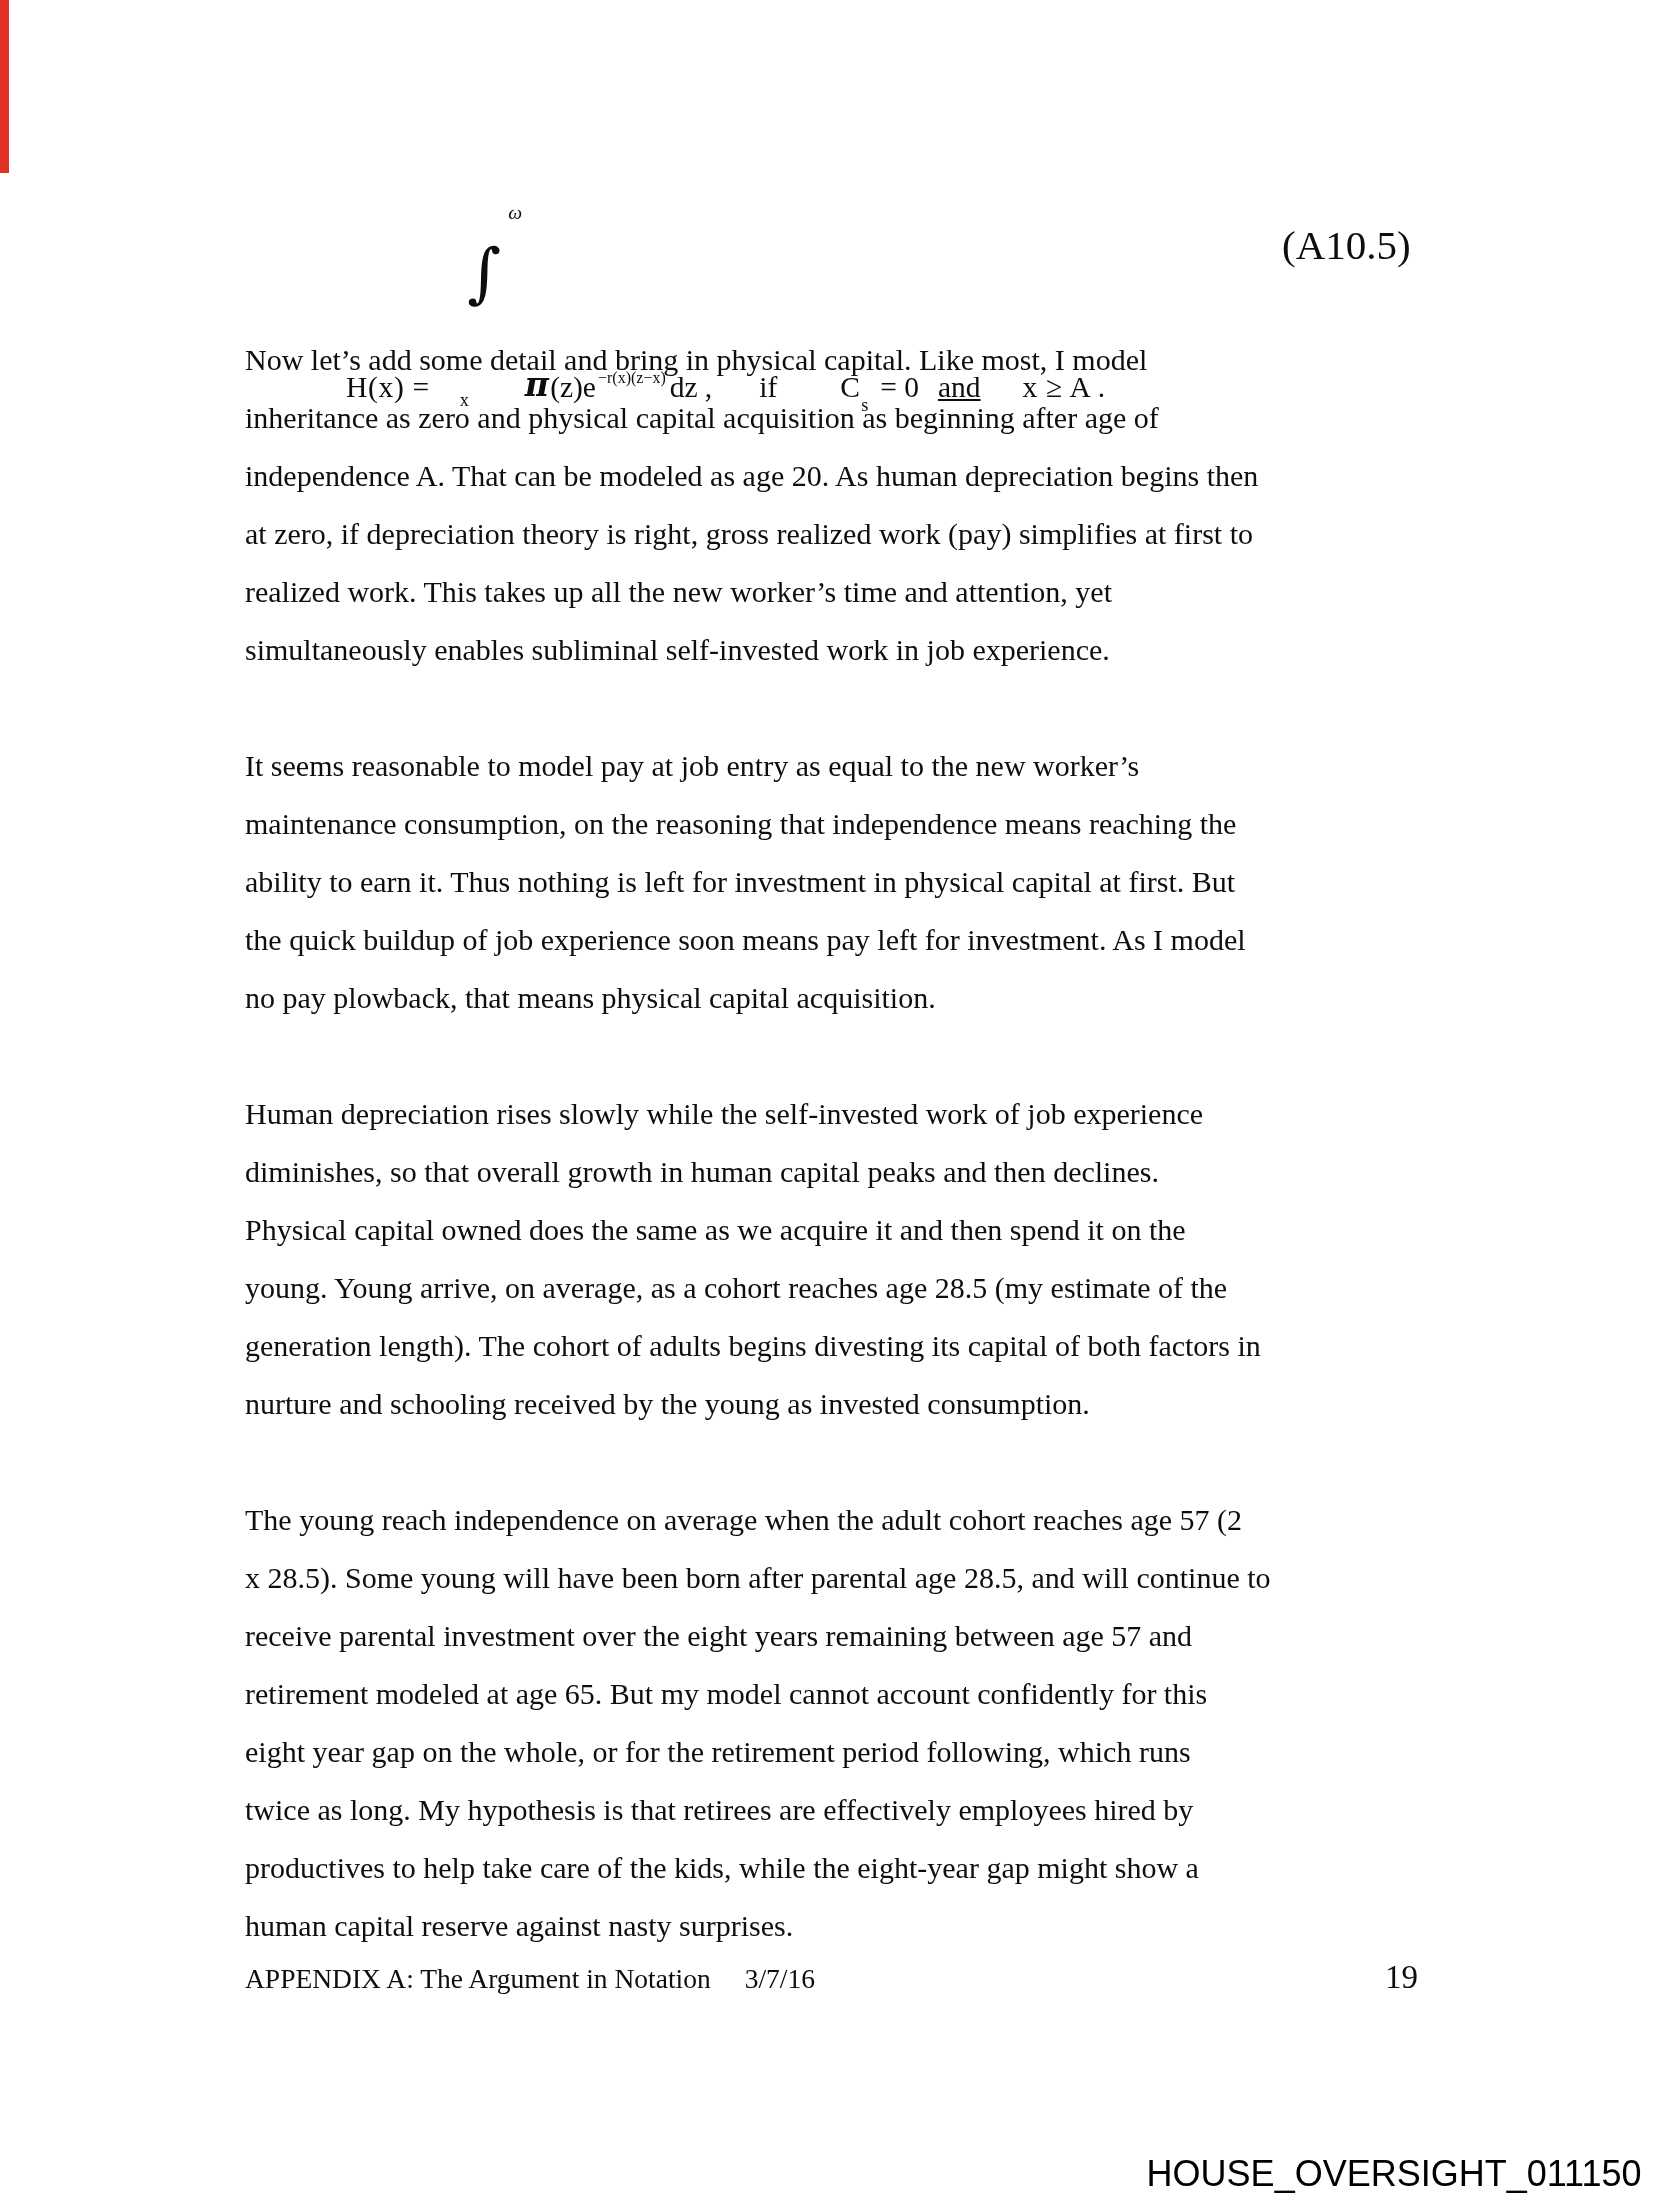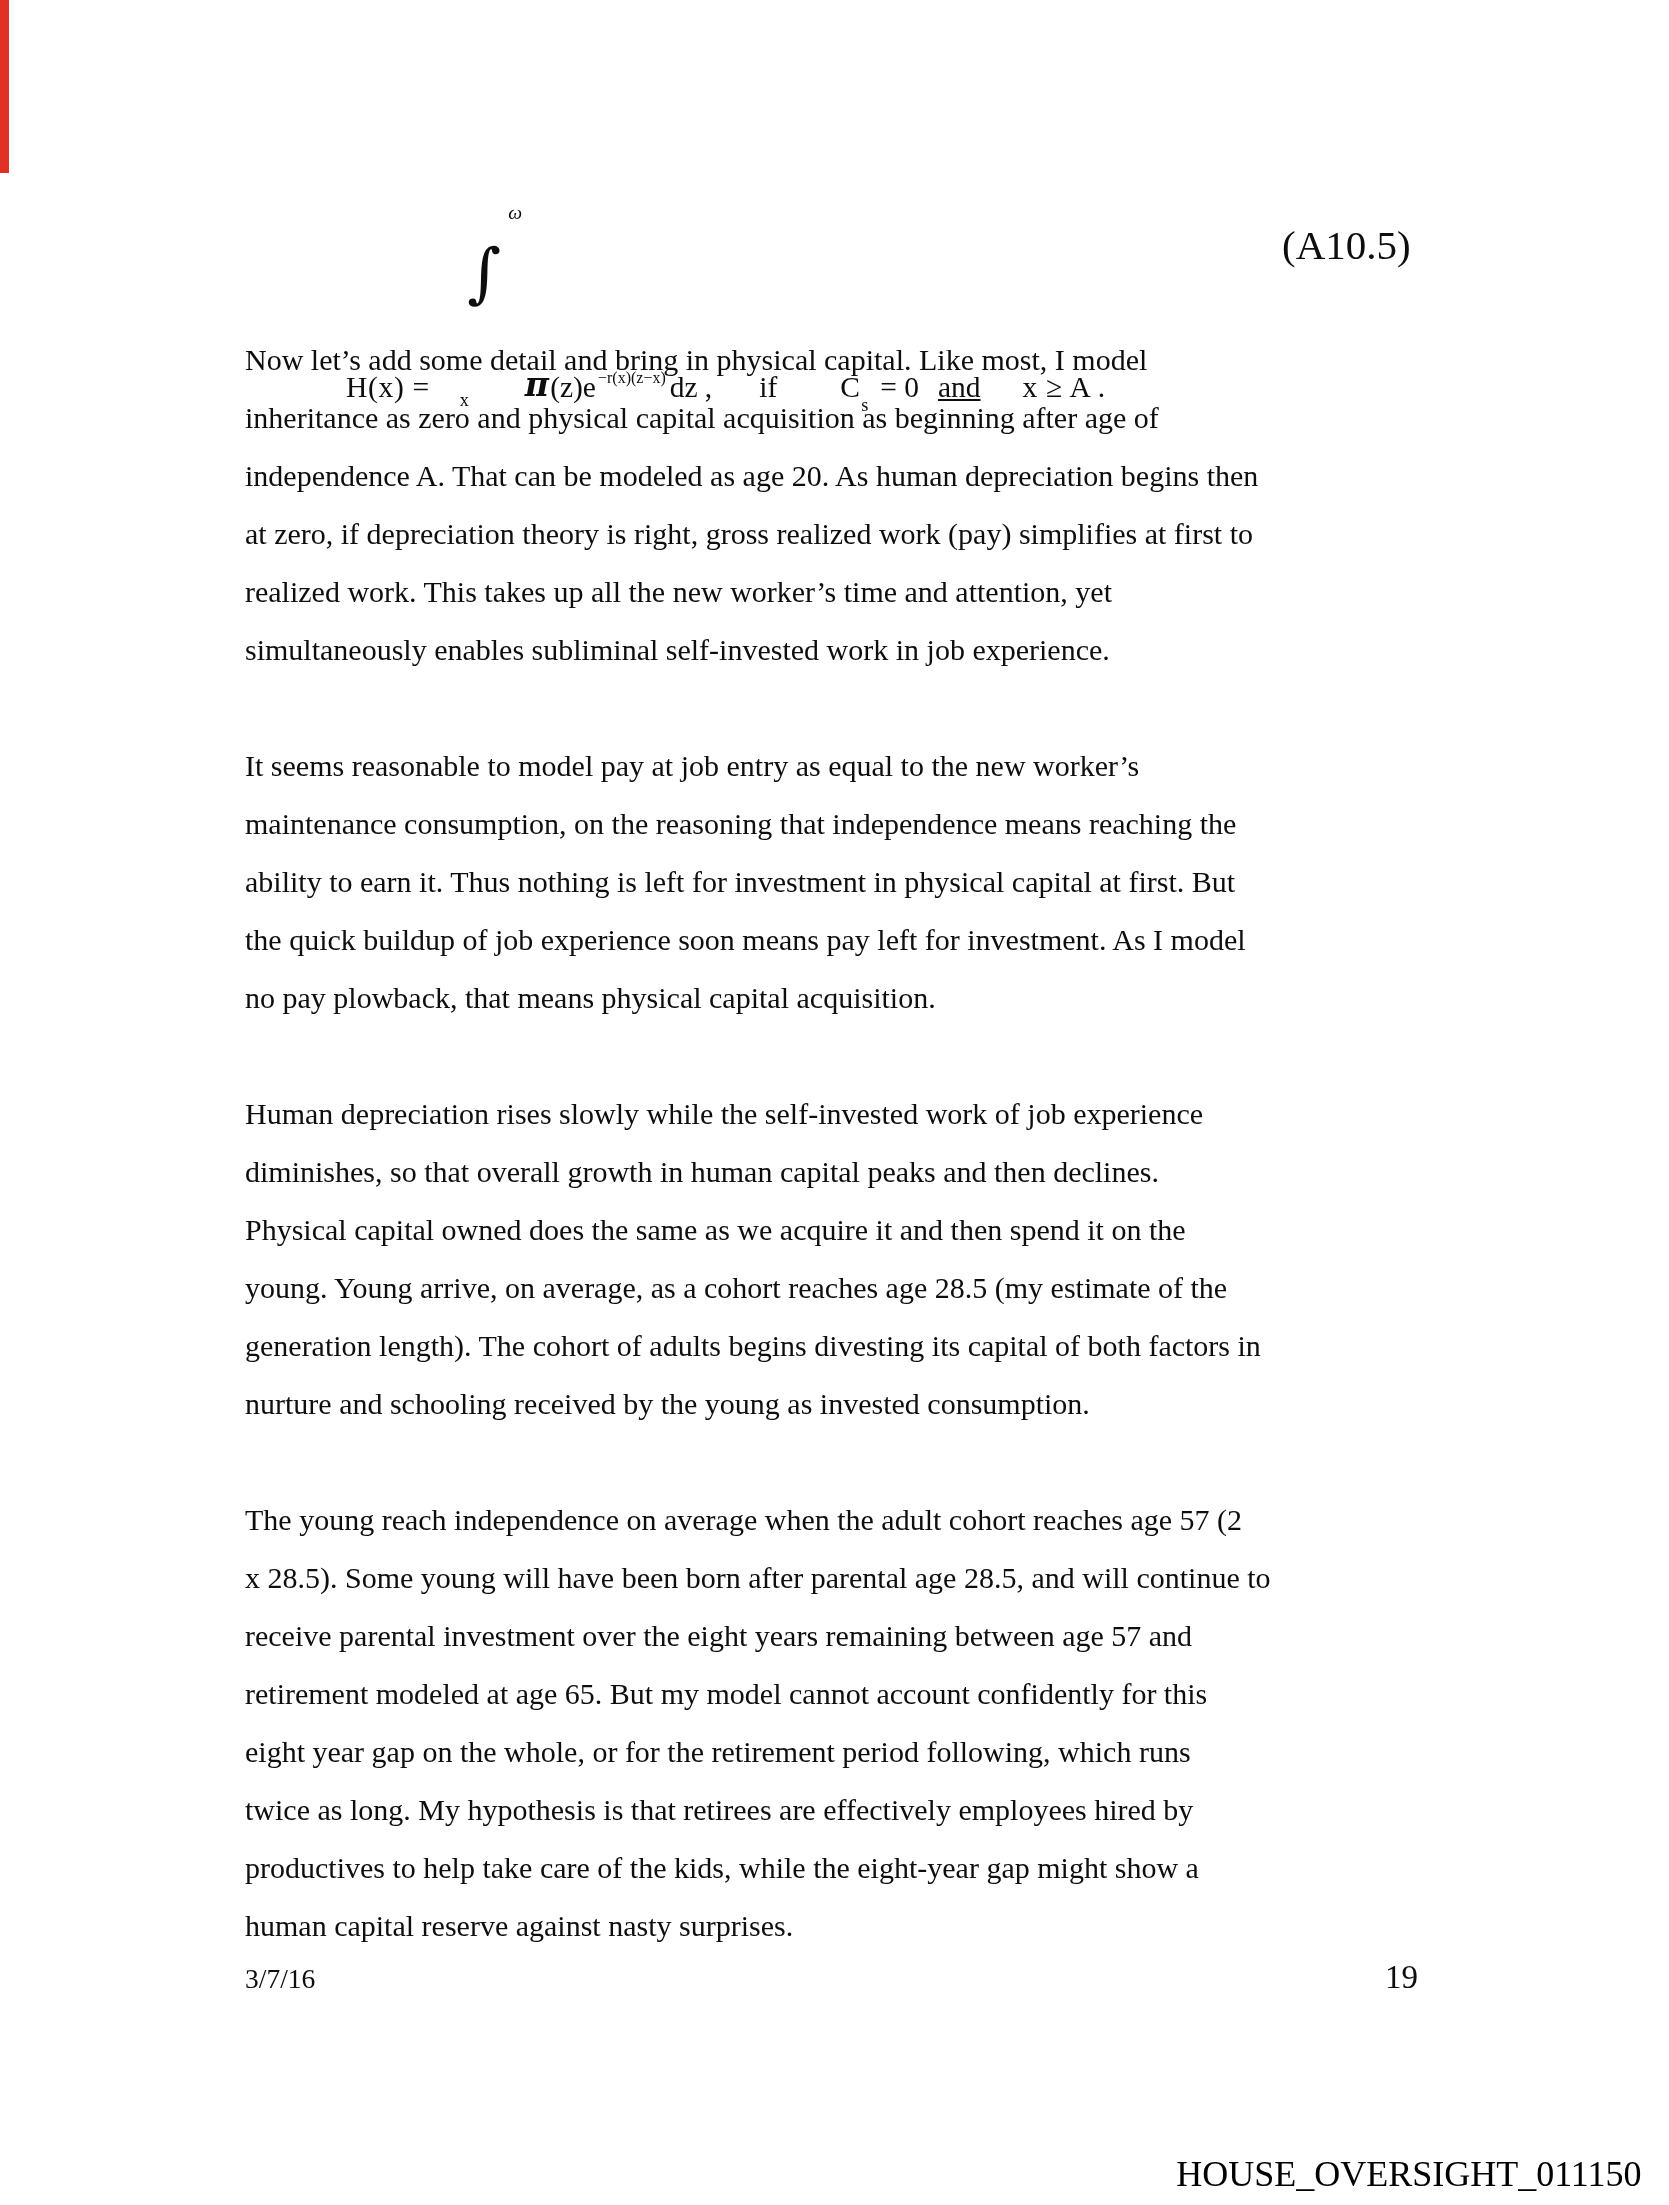--- a/index.html
+++ b/index.html
@@ -122,21 +122,21 @@
     top: 1958px;
     font-size: 33px;
     line-height: 1.2;
   }
 
   
   .bates {
     position: absolute;
     right: 27.5px;
     top: 2156px;
-    font-family: Liberation Serif, serif;
+    font-family: Liberation Sans, sans-serif;
     font-size: 36px;
     line-height: 1;
     color: #000;
   }
 </style>
 </head>
 <body>
 
 <div class="red-artifact" style="background: rgb(225, 48, 38);"></div>
 
@@ -182,18 +182,19 @@
 x 28.5). Some young will have been born after parental age 28.5, and will continue to
 receive parental investment over the eight years remaining between age 57 and
 retirement modeled at age 65. But my model cannot account confidently for this
 eight year gap on the whole, or for the retirement period following, which runs
 twice as long. My hypothesis is that retirees are effectively employees hired by
 productives to help take care of the kids, while the eight-year gap might show a
 human capital reserve against nasty surprises.</div>
 </div>
 
 <div class="footer">
+  <span>APPENDIX A: The Argument in Notation</span>
   <span>3/7/16</span>
 </div>
 <div class="page-number">19</div>
 
 <div class="bates">HOUSE_OVERSIGHT_011150</div>
 
 
 </body></html>

